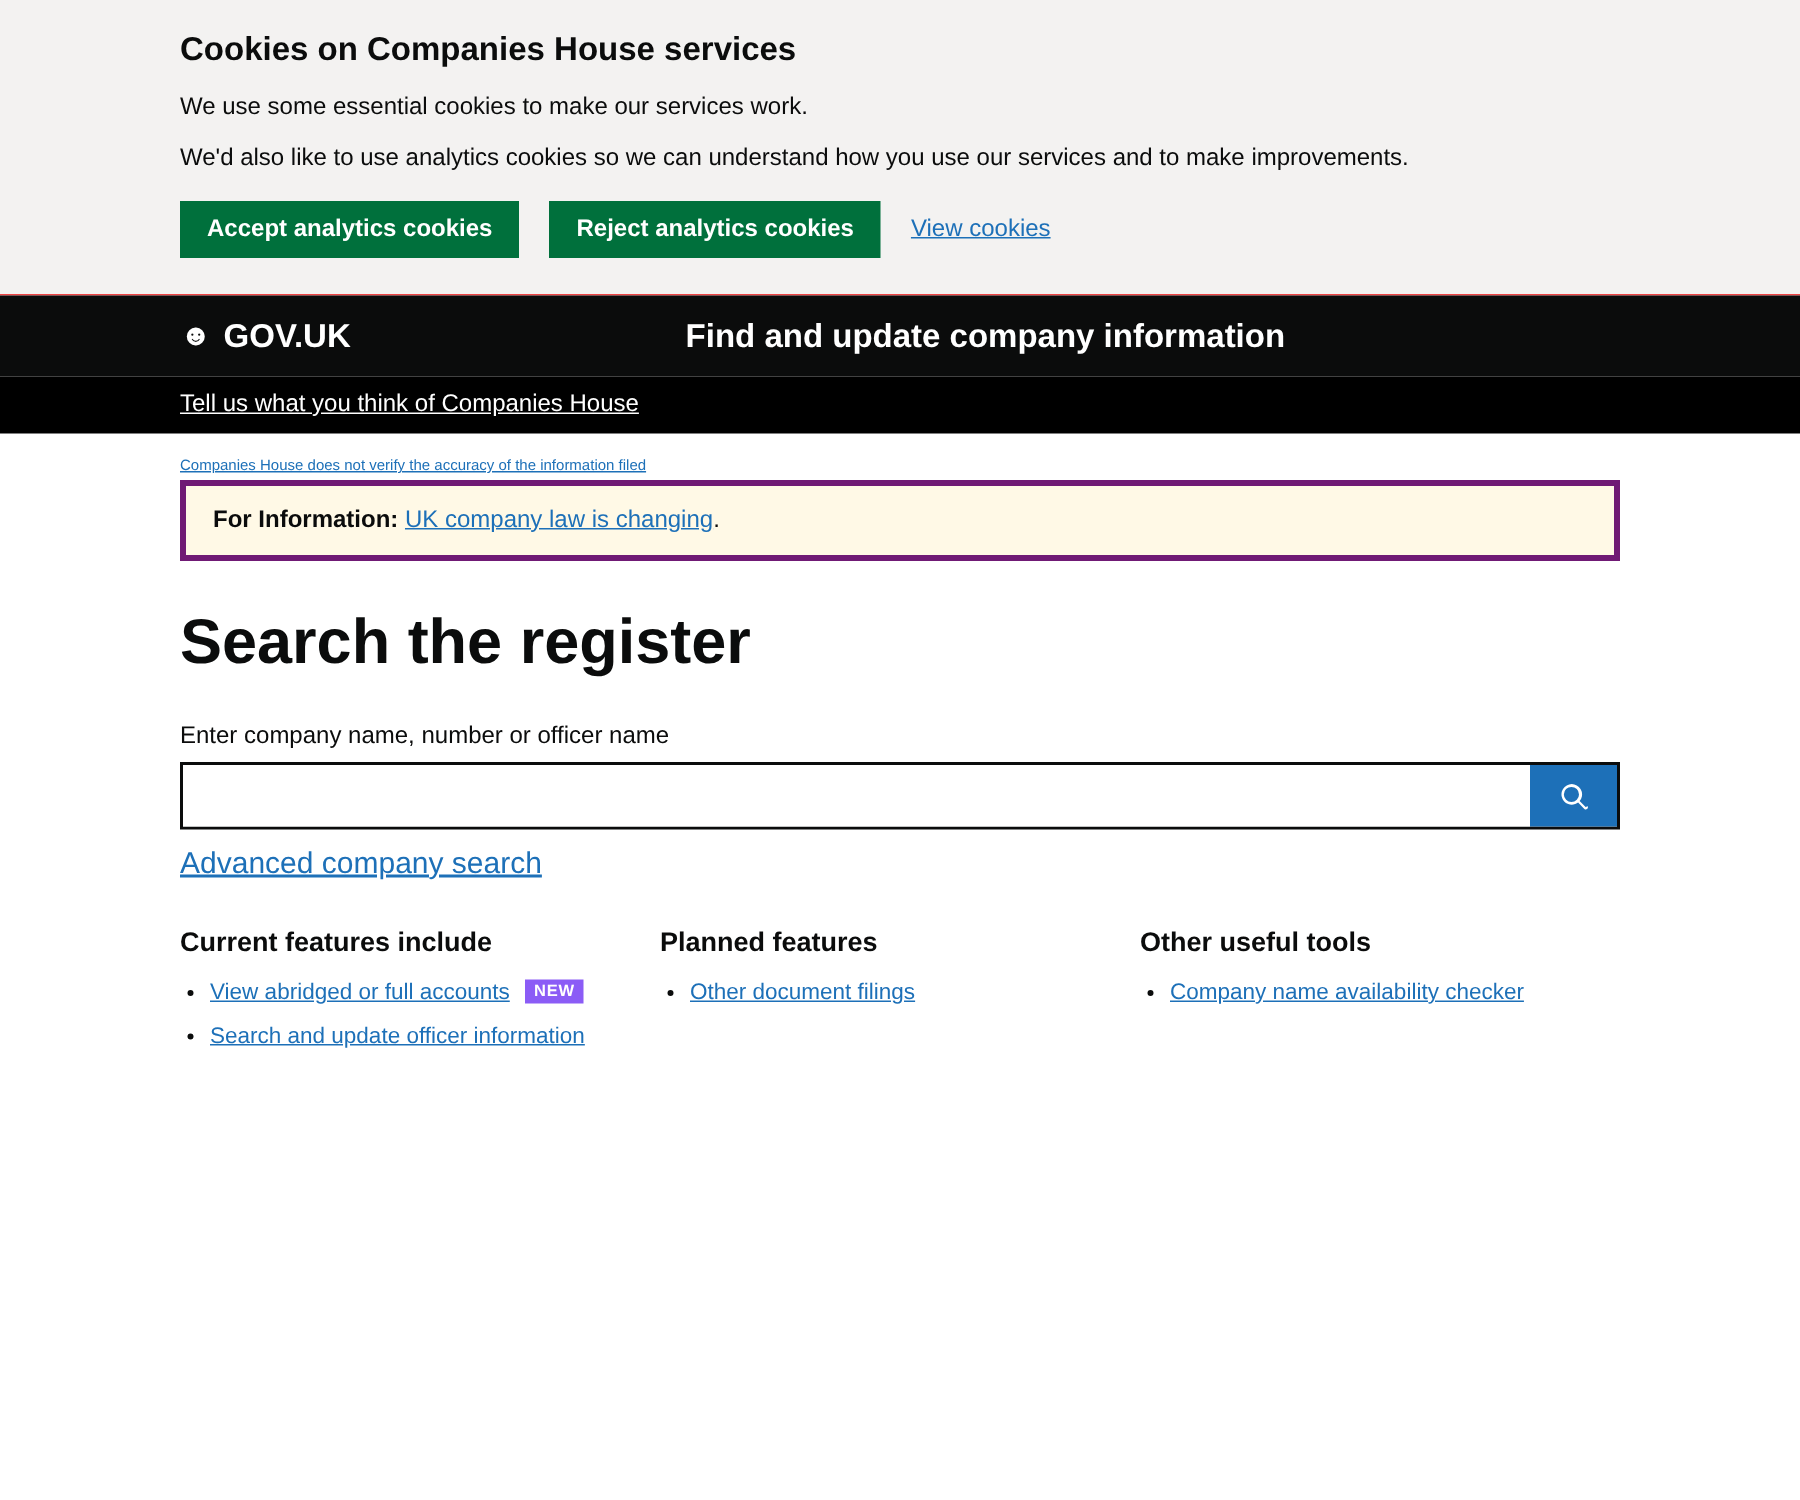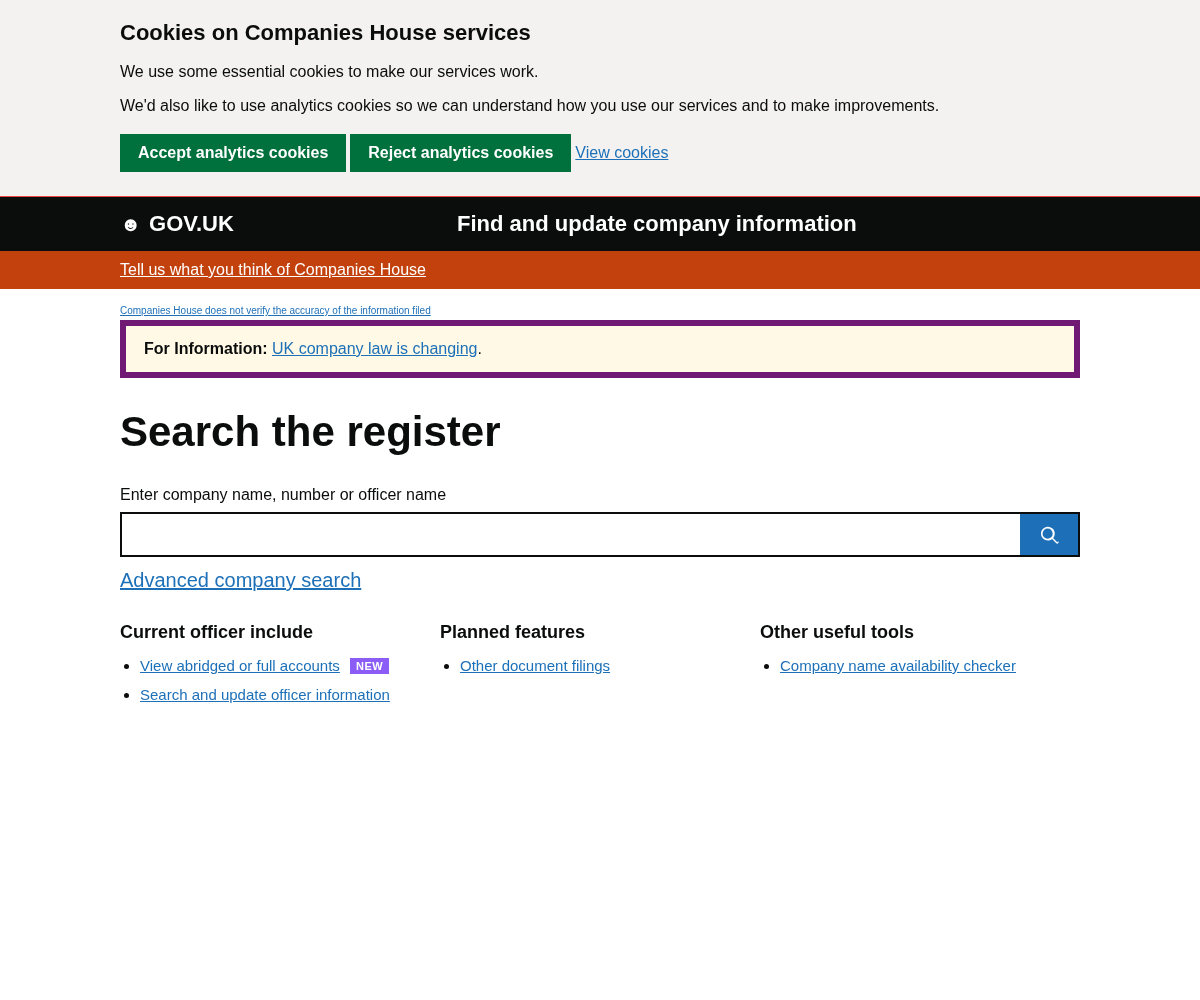--- a/index.html
+++ b/index.html
@@ -18,21 +18,21 @@
     }
     .cookie-banner p {
       font-size: 16px;
       margin-bottom: 10px;
       line-height: 1.5;
       color: #0b0c0c;
     }
     .cookie-buttons {
       display: flex;
       align-items: center;
-      gap: 4px;
+      gap: 20px;
       margin-top: 16px;
     }
     .btn-accept, .btn-reject {
       background: #00703c;
       color: #fff;
       border: none;
       padding: 10px 18px;
       font-size: 16px;
       font-weight: 700;
       cursor: pointer;
@@ -72,21 +72,21 @@
     .site-title {
       flex: 1;
       text-align: center;
       font-size: 22px;
       font-weight: 700;
       color: #fff;
     }
 
     
     .blue-banner {
-      background: #c2410c;
+      background: #000000;
       padding: 10px 120px;
     }
     .blue-banner a {
       color: #fff;
       font-size: 16px;
       text-decoration: underline;
     }
 
     .accuracy-notice {
       font-size: 10px;
@@ -104,21 +104,21 @@
     }
     .sign-in-link {
       color: #1d70b8;
       font-size: 16px;
       text-decoration: underline;
       cursor: pointer;
     }
 
     
     .info-banner {
-      border: 6px solid #701a75;
+      border: 4px solid #701a75;
       background: #fff9e6;
       padding: 14px 18px;
       margin-bottom: 30px;
       font-size: 16px;
     }
     .info-banner strong { font-weight: 700; }
     .info-banner a { color: #1d70b8; text-decoration: underline; cursor: pointer; }
 
     
     .search-heading {
@@ -254,21 +254,21 @@
       <svg viewBox="0 0 24 24" xmlns="http://www.w3.org/2000/svg">
         <path d="M21 19.9l-4.55-4.55A7.5 7.5 0 1 0 15.35 16.4L19.9 21a1.5 1.5 0 0 0 2.12-2.12zM10.5 16a5.5 5.5 0 1 1 0-11 5.5 5.5 0 0 1 0 11z"></path>
       </svg>
     </button>
   </div>
   <a class="advanced-link">Advanced company search</a>
 
   <div class="features-row">
 
     <div class="features-col">
-      <h3>Current officer include</h3>
+      <h3>Current features include</h3>
       <ul>
         <li>
           <a>View abridged or full accounts</a>
           <span class="new-badge">New</span>
         </li>
         <li>
           <a>Search and update officer information</a>
         </li>
       </ul>
     </div>

